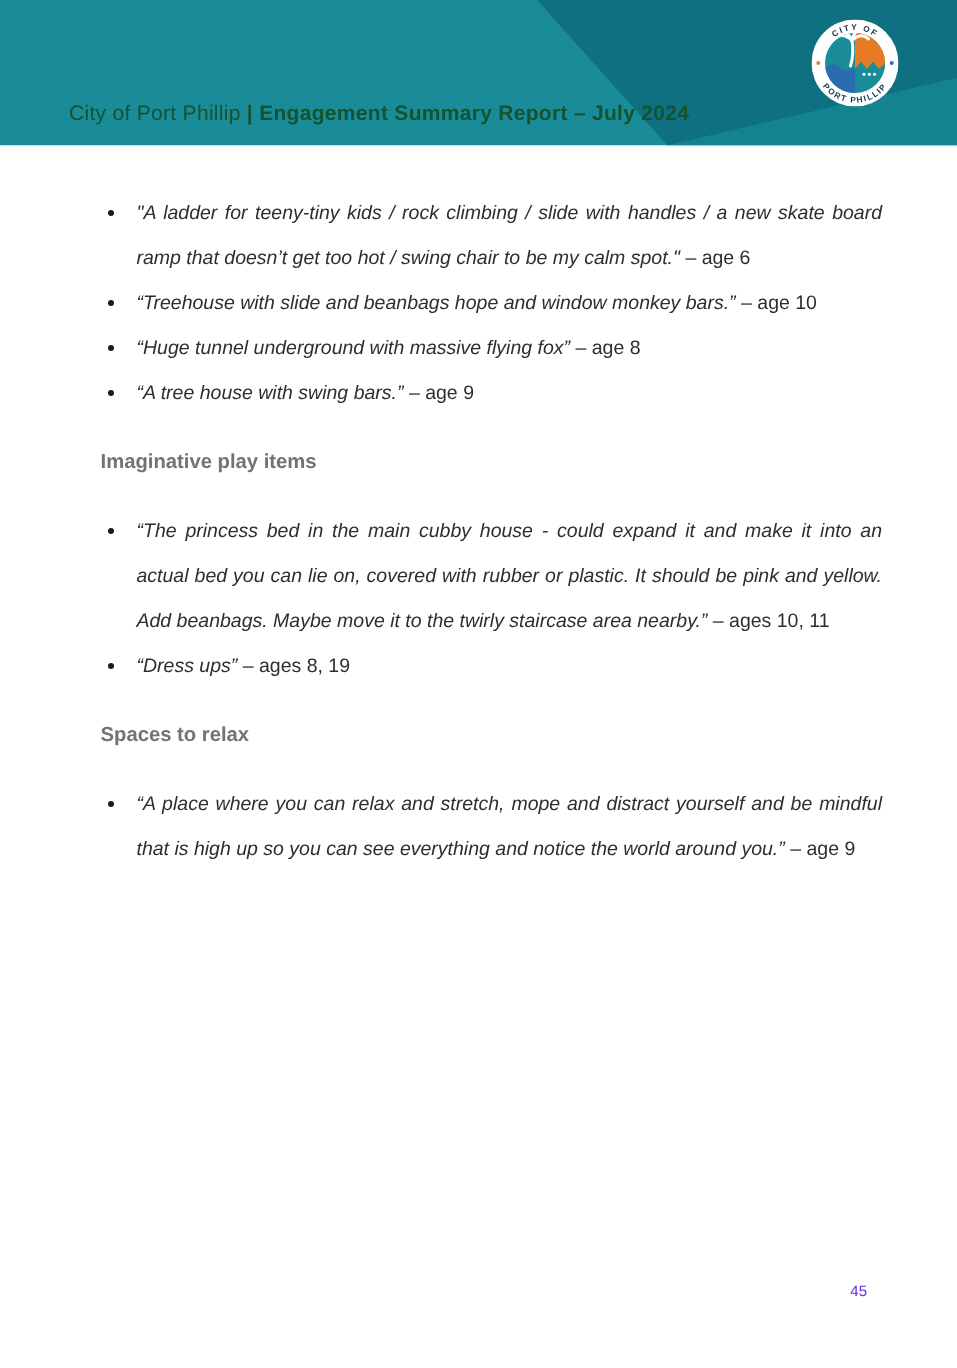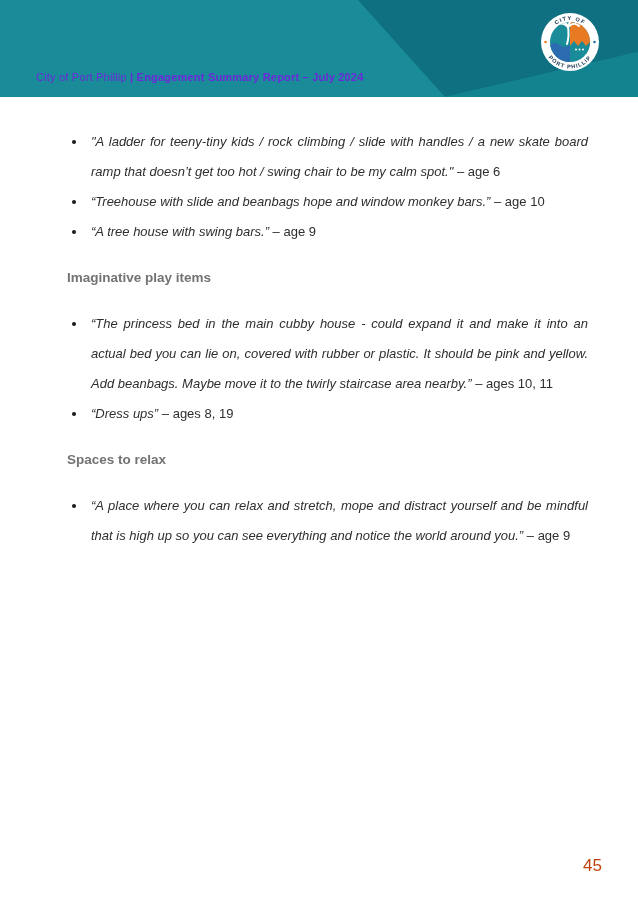--- a/index.html
+++ b/index.html
@@ -4,22 +4,22 @@
 <style>
   html,body{margin:0;padding:0;background:#ffffff;}
   .page{
     position:relative;width:638px;height:912px;background:#ffffff;
     font-family:"Liberation Sans",sans-serif;overflow:hidden;
   }
   
   .header{position:relative;width:638px;height:97px;}
   .header-bg{position:absolute;left:0;top:0;width:638px;height:97px;display:block;}
   .header-title{
-    position:absolute;left:36px;bottom:14px;color:#6d28d9;
-    font-size:11px;letter-spacing:.2px;white-space:nowrap;
+    position:absolute;left:46px;bottom:14px;color:#14532d;
+    font-size:14px;letter-spacing:.2px;white-space:nowrap;
   }
   .ht-regular{font-weight:400;}
   .ht-bold{font-weight:700;}
   .logo{position:absolute;top:13px;right:39px;width:58px;height:58px;}
   .logo svg{display:block;}
   
   .content{padding:30px 50px 0 51px;color:#2e2e2e;}
   ul.quotes{list-style:none;margin:0;padding:0;}
   li.quote{
     position:relative;padding-left:40px;font-size:13px;line-height:30px;
@@ -30,21 +30,21 @@
     background:#1a1a1a;
   }
   li.quote .q{font-style:italic;}
   li.quote .attr{font-weight:400;font-style:normal;}
   h2.sec{
     font-size:13.5px;font-weight:700;color:#737373;margin:16px;line-height:30px;
   }
   .sec-imaginative{margin-top:33px;}
   .sec-spaces{margin-top:40px;}
   .page-number{
-    position:absolute;right:36px;top:856px;font-size:17px;color:#c2410c;
+    position:absolute;right:60px;top:856px;font-size:10px;color:#6d28d9;
   }
 </style>
 </head>
 <body>
 
 <div class="page">
 
   <div class="header">
     <svg class="header-bg" viewBox="0 0 638 97" preserveAspectRatio="none">
       <rect x="0" y="0" width="638" height="97" fill="#1A8C99"></rect>
@@ -105,20 +105,25 @@
           <span class="q">"A ladder for teeny-tiny kids / rock climbing / slide with handles / a new skate board ramp that doesn’t get too hot / swing chair to be my calm spot."</span>
           <span class="attr">– age 6</span>
         </li>
         <li class="quote">
           <span class="dot"></span>
           <span class="q">“Treehouse with slide and beanbags hope and window monkey bars.”</span>
           <span class="attr">– age 10</span>
         </li>
         <li class="quote">
           <span class="dot"></span>
+          <span class="q">“Huge tunnel underground with massive flying fox”</span>
+          <span class="attr">– age 8</span>
+        </li>
+        <li class="quote">
+          <span class="dot"></span>
           <span class="q">“A tree house with swing bars.”</span>
           <span class="attr">– age 9</span>
         </li>
       </ul>
     </section>
 
     <section>
       <h2 class="sec sec-imaginative">Imaginative play items</h2>
       <ul class="quotes">
         <li class="quote">

